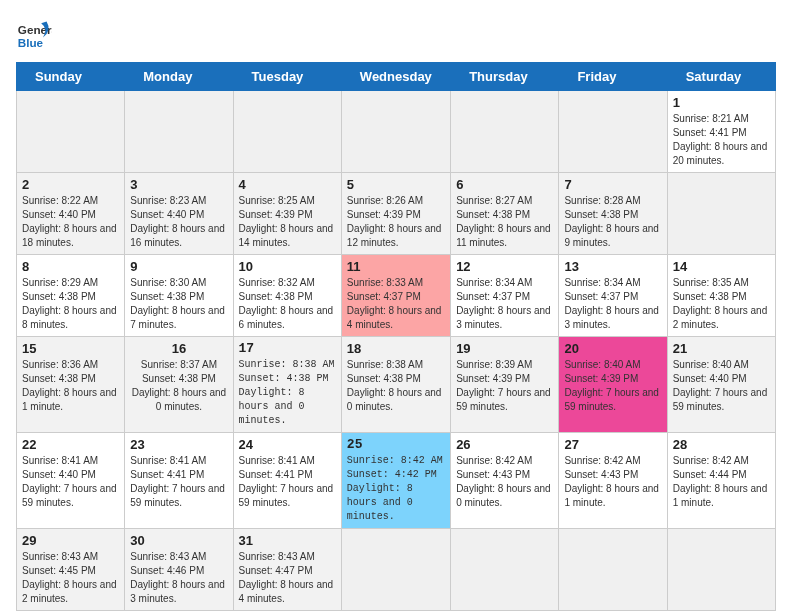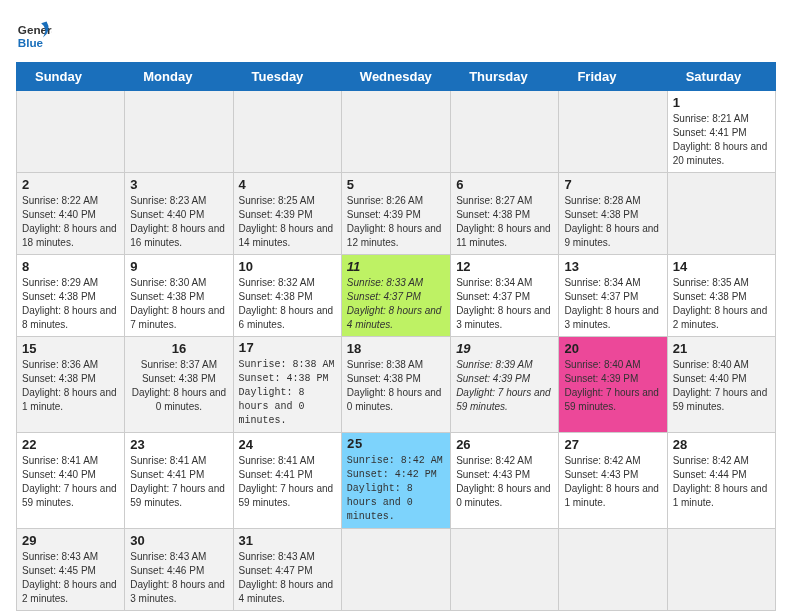--- a/index.html
+++ b/index.html
@@ -155,21 +155,21 @@
           <div class="day-info">Sunrise: 8:29 AM<br>Sunset: 4:38 PM<br>Daylight: 8 hours and 8 minutes.</div>
         </td>
         <td style="background: rgb(255, 255, 255);">
           <div class="day-number">9</div>
           <div class="day-info">Sunrise: 8:30 AM<br>Sunset: 4:38 PM<br>Daylight: 8 hours and 7 minutes.</div>
         </td>
         <td style="background: rgb(255, 255, 255); margin-top: 33px;">
           <div class="day-number">10</div>
           <div class="day-info">Sunrise: 8:32 AM<br>Sunset: 4:38 PM<br>Daylight: 8 hours and 6 minutes.</div>
         </td>
-        <td style="background: #bef264; font-style: italic;">
+        <td style="background: #fca5a5;">
           <div class="day-number">11</div>
           <div class="day-info">Sunrise: 8:33 AM<br>Sunset: 4:37 PM<br>Daylight: 8 hours and 4 minutes.</div>
         </td>
         <td style="background: rgb(255, 255, 255);">
           <div class="day-number">12</div>
           <div class="day-info">Sunrise: 8:34 AM<br>Sunset: 4:37 PM<br>Daylight: 8 hours and 3 minutes.</div>
         </td>
         <td style="background: rgb(255, 255, 255);">
           <div class="day-number">13</div>
           <div class="day-info">Sunrise: 8:34 AM<br>Sunset: 4:37 PM<br>Daylight: 8 hours and 3 minutes.</div>
@@ -189,21 +189,21 @@
           <div class="day-info">Sunrise: 8:37 AM<br>Sunset: 4:38 PM<br>Daylight: 8 hours and 0 minutes.</div>
         </td>
         <td style="background: rgb(242, 242, 242); font-family: Liberation Mono, monospace;">
           <div class="day-number">17</div>
           <div class="day-info">Sunrise: 8:38 AM<br>Sunset: 4:38 PM<br>Daylight: 8 hours and 0 minutes.</div>
         </td>
         <td style="background: rgb(242, 242, 242);">
           <div class="day-number">18</div>
           <div class="day-info">Sunrise: 8:38 AM<br>Sunset: 4:38 PM<br>Daylight: 8 hours and 0 minutes.</div>
         </td>
-        <td style="background: rgb(242, 242, 242); font-style: italic;">
+        <td style="background: rgb(242, 242, 242);">
           <div class="day-number">19</div>
           <div class="day-info">Sunrise: 8:39 AM<br>Sunset: 4:39 PM<br>Daylight: 7 hours and 59 minutes.</div>
         </td>
         <td style="background: #ec4899;">
           <div class="day-number">20</div>
           <div class="day-info">Sunrise: 8:40 AM<br>Sunset: 4:39 PM<br>Daylight: 7 hours and 59 minutes.</div>
         </td>
         <td style="background: rgb(242, 242, 242);">
           <div class="day-number">21</div>
           <div class="day-info">Sunrise: 8:40 AM<br>Sunset: 4:40 PM<br>Daylight: 7 hours and 59 minutes.</div>

